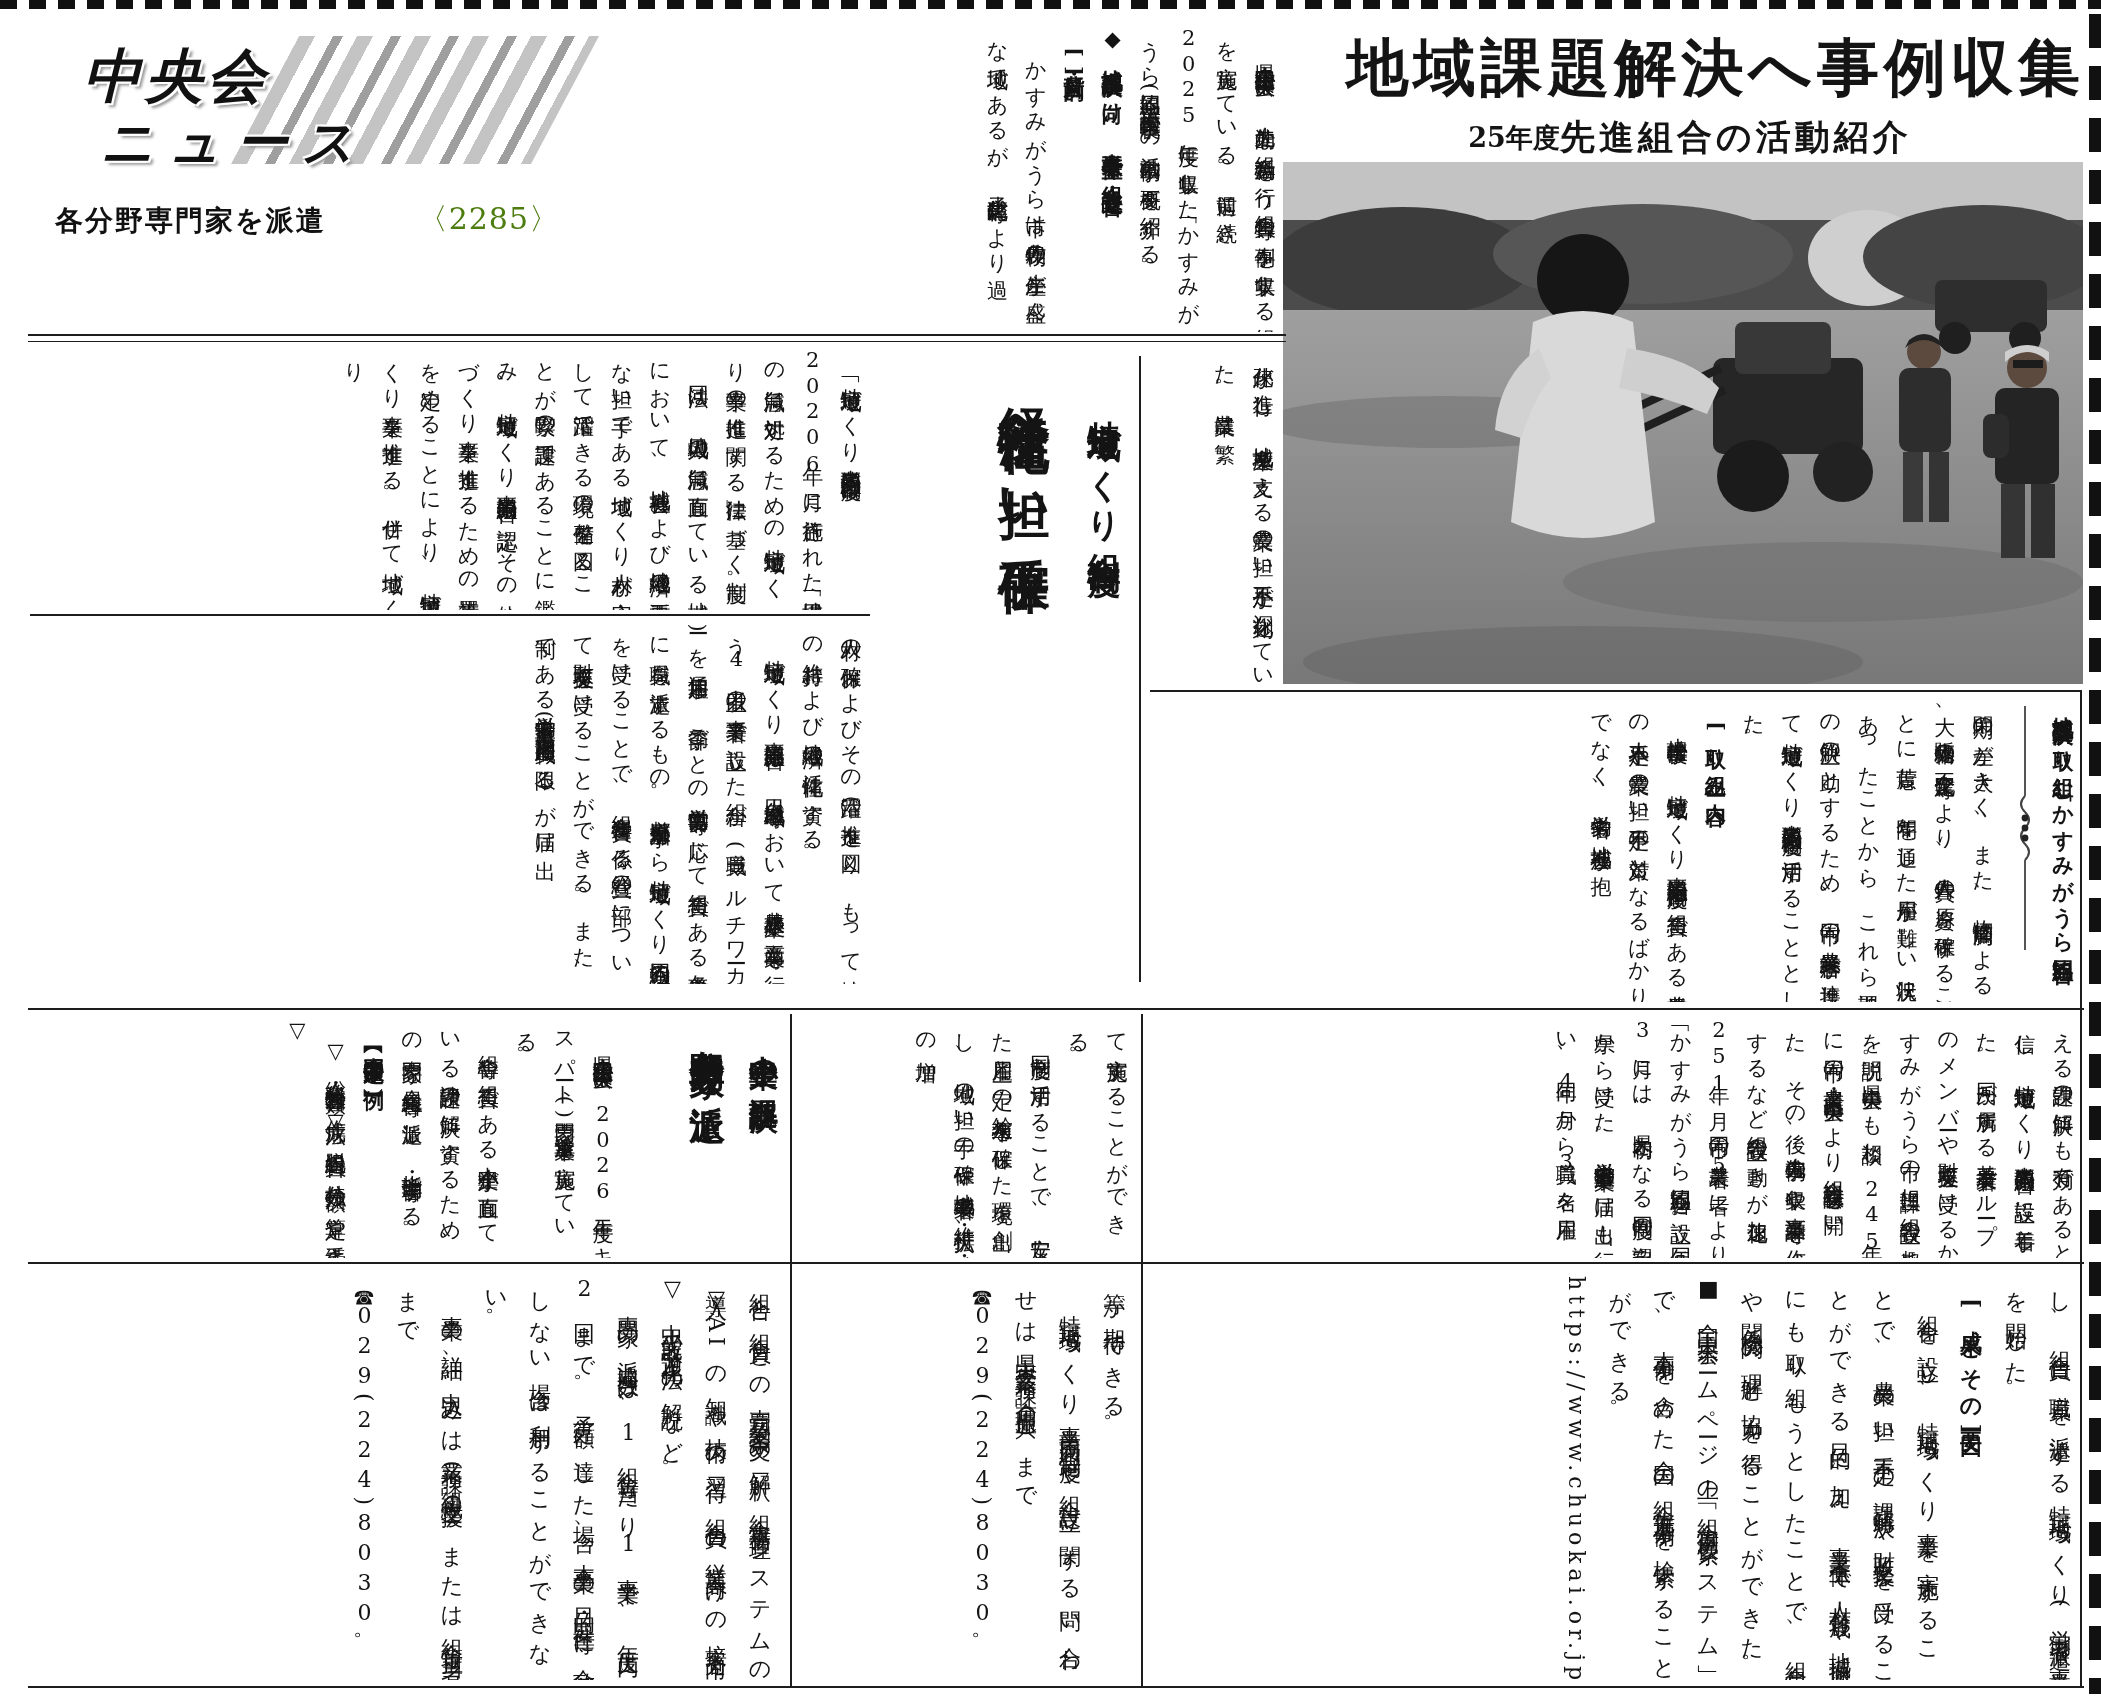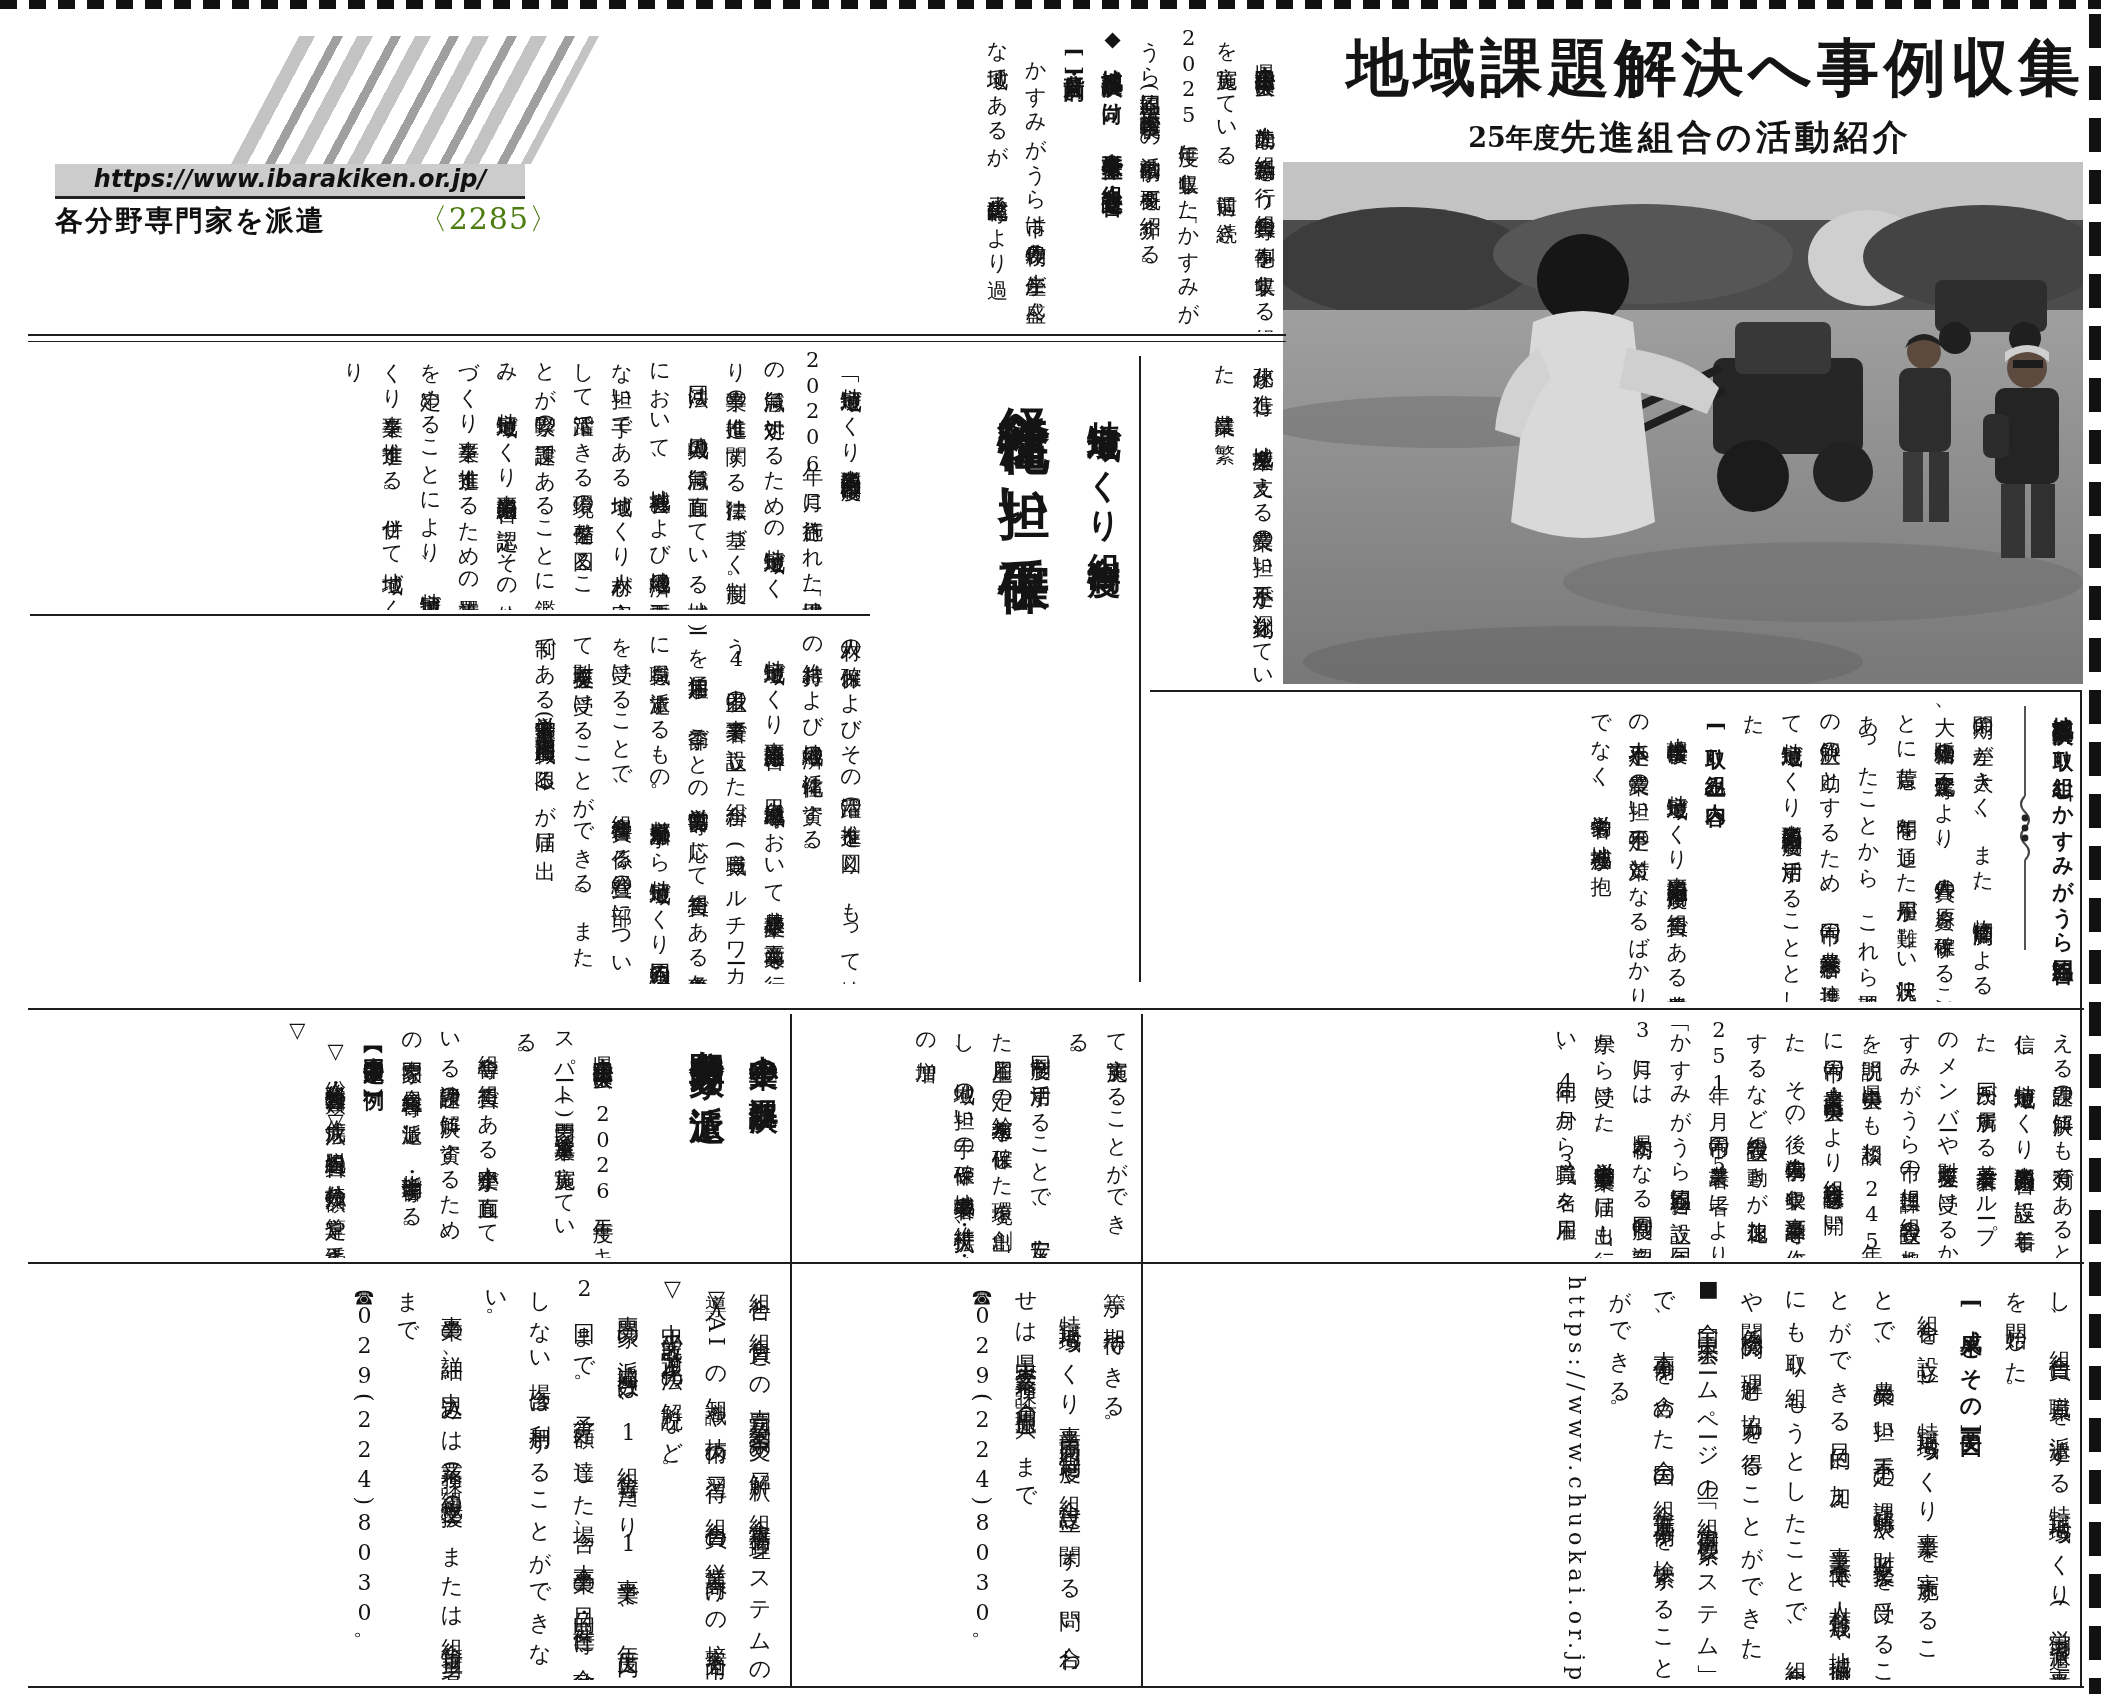--- a/index.html
+++ b/index.html
@@ -61,21 +61,24 @@
 </head>
 <body>
 
 <div id="page">
 
   <div class="trim-top"></div>
   <div class="trim-right"></div>
 
   <div class="logo-box">
     <div class="logo-stripes"></div>
-    <div class="url-bar">https://www.ibarakiken.or.jp/</div>
+    <div class="logo-text">
+      <div class="logo-l1">中央会</div>
+      <div class="logo-l2">ニュース</div>
+    </div>
     <div class="org-row">
       <span class="org-name">各分野専門家を派遣</span>
       <span class="issue-no">〈2285〉</span>
     </div>
   </div>
 
   <div class="main-headline">
     <div class="mh1">地域課題解決へ事例収集</div>
     <div class="mh2">
       <span class="mh2-year">25年度</span>

